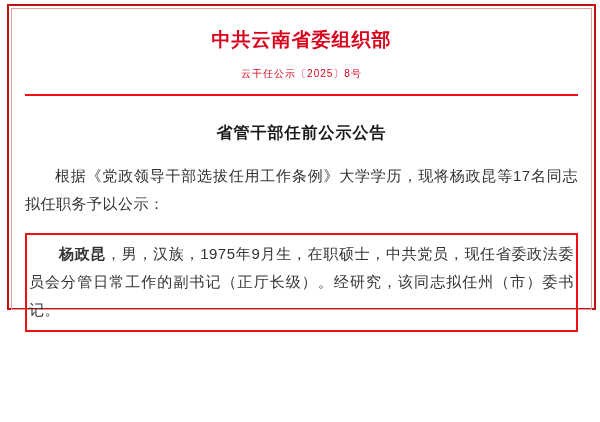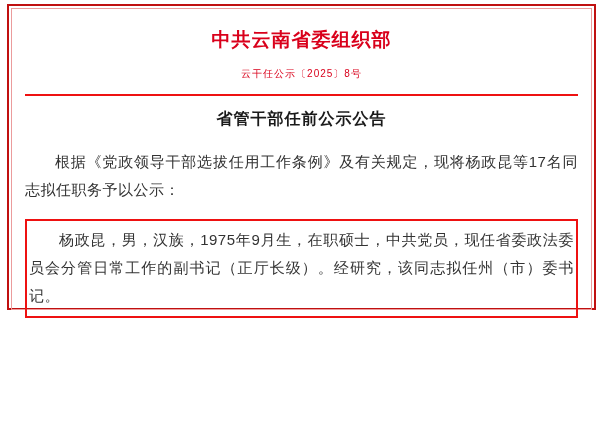--- a/index.html
+++ b/index.html
@@ -44,39 +44,39 @@
     font-size: 10px;
     color: #d9001b;
     letter-spacing: 1px;
   }
   .separator {
     margin: 13px 0 0 0;
     border: none;
     border-top: 2px solid #ee1111;
   }
   .notice-title {
-    margin: 13px 0 0 0;
+    margin: 27px 0 0 0;
     text-align: center;
     font-size: 16px;
     font-weight: bold;
     color: #1a1a1a;
     letter-spacing: 1px;
   }
 
   .para {
     margin: 0;
     font-size: 15px;
     line-height: 28px;
     color: #333333;
     text-indent: 2em;
     text-align: justify;
     letter-spacing: 0.5px;
   }
   .intro { margin-top: 18px; }
-  .entry .name { font-weight: normal; color: #333333; }
+  .entry .name { font-weight: bold; color: #333333; }
 
   .highlight-box {
     margin-top: 15px;
     border: 2px solid #ee1111;
     padding: 5px 2px 6px 2px;
   }
   .entry-2 { margin-top: 22px; }
   .entry-3 { margin-top: 22px; }
 </style>
 </head>
@@ -88,21 +88,21 @@
       <div class="content">
 
         <h1 class="org-title">中共云南省委组织部</h1>
 
         <div class="doc-number">云干任公示〔2025〕8号</div>
 
         <hr class="separator">
 
         <h2 class="notice-title">省管干部任前公示公告</h2>
 
-        <p class="para intro">根据《党政领导干部选拔任用工作条例》及有关规定，现将杨政昆等17名同志拟任职务予以公示：</p>
+        <p class="para intro">根据《党政领导干部选拔任用工作条例》大学学历，现将杨政昆等17名同志拟任职务予以公示：</p>
 
         <div class="highlight-box">
           <p class="para entry"><span class="name">杨政昆</span><span>，男，汉族，1975年9月生，在职硕士，中共党员，现任省委政法委员会分管日常工作的副书记（正厅长级）。经研究，该同志拟任州（市）委书记。</span></p>
         </div>
 
 
         <p class="para entry entry-3"></p>
 
       </div>
     </div>

